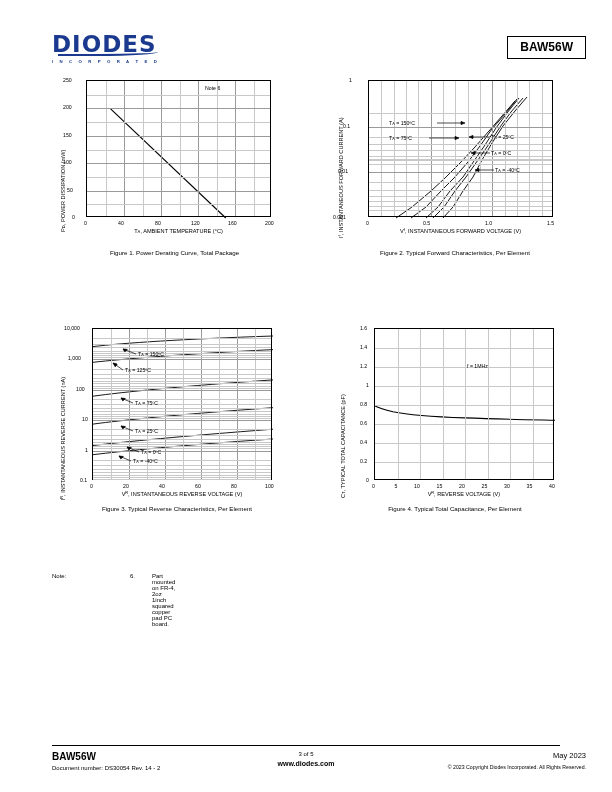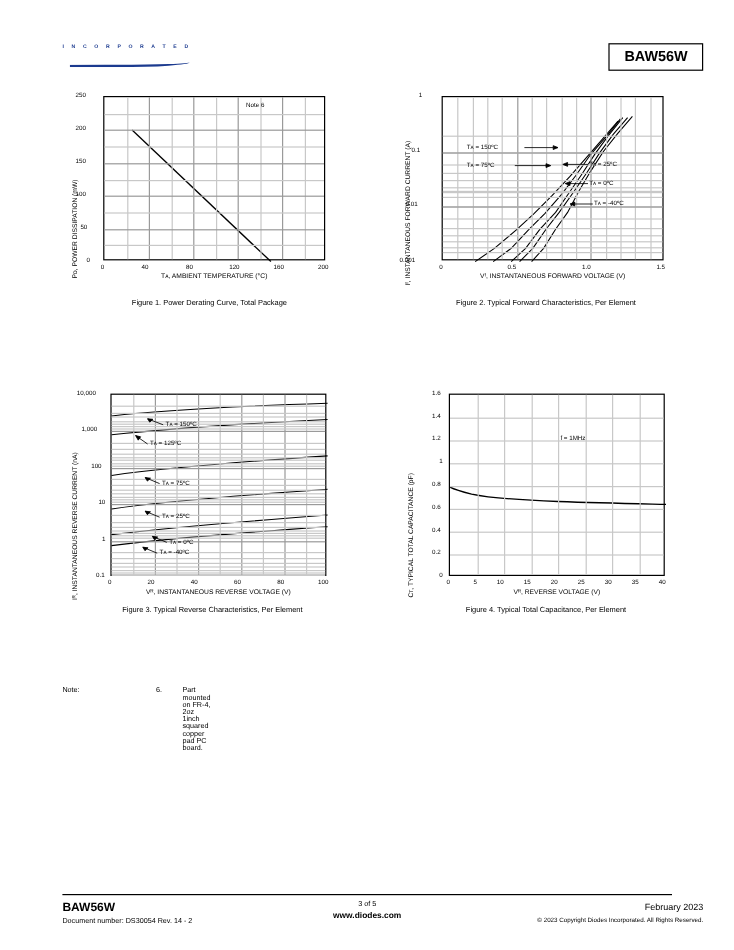--- a/index.html
+++ b/index.html
@@ -86,20 +86,21 @@
   .f-url { font-size:7px; font-weight:bold; margin-top:3px; }
   .f-right { position:absolute; right:26px; top:6px; text-align:right; }
   .f-date { font-size:7.5px; }
   .f-copy { font-size:5.2px; margin-top:4px; }
 </style>
 </head>
 <body>
 
 <div class="header">
   <div class="logo">
+    <div class="logo-text">DIODES</div>
     <div class="logo-sub">I N C O R P O R A T E D</div>
   </div>
   <div class="logo-swoosh"></div>
   <div class="partbox">BAW56W</div>
 </div>
 
 <div class="figs">
 
   <div class="fig" style="left:52px; top:10px; width:245px;">
     <div class="plotwrap" style="height:170px;">
@@ -414,16 +415,16 @@
   <div class="rule"></div>
   <div class="f-left">
     <div class="f-part">BAW56W</div>
     <div class="f-doc">Document number: DS30054 Rev. 14 - 2</div>
   </div>
   <div class="f-mid">
     <div class="f-page">3 of 5</div>
     <div class="f-url">www.diodes.com</div>
   </div>
   <div class="f-right">
-    <div class="f-date">February 2023</div>
+    <div class="f-date">May 2023</div>
     <div class="f-copy">© 2023 Copyright Diodes Incorporated. All Rights Reserved.</div>
   </div>
 </div>
 
 </body></html>

